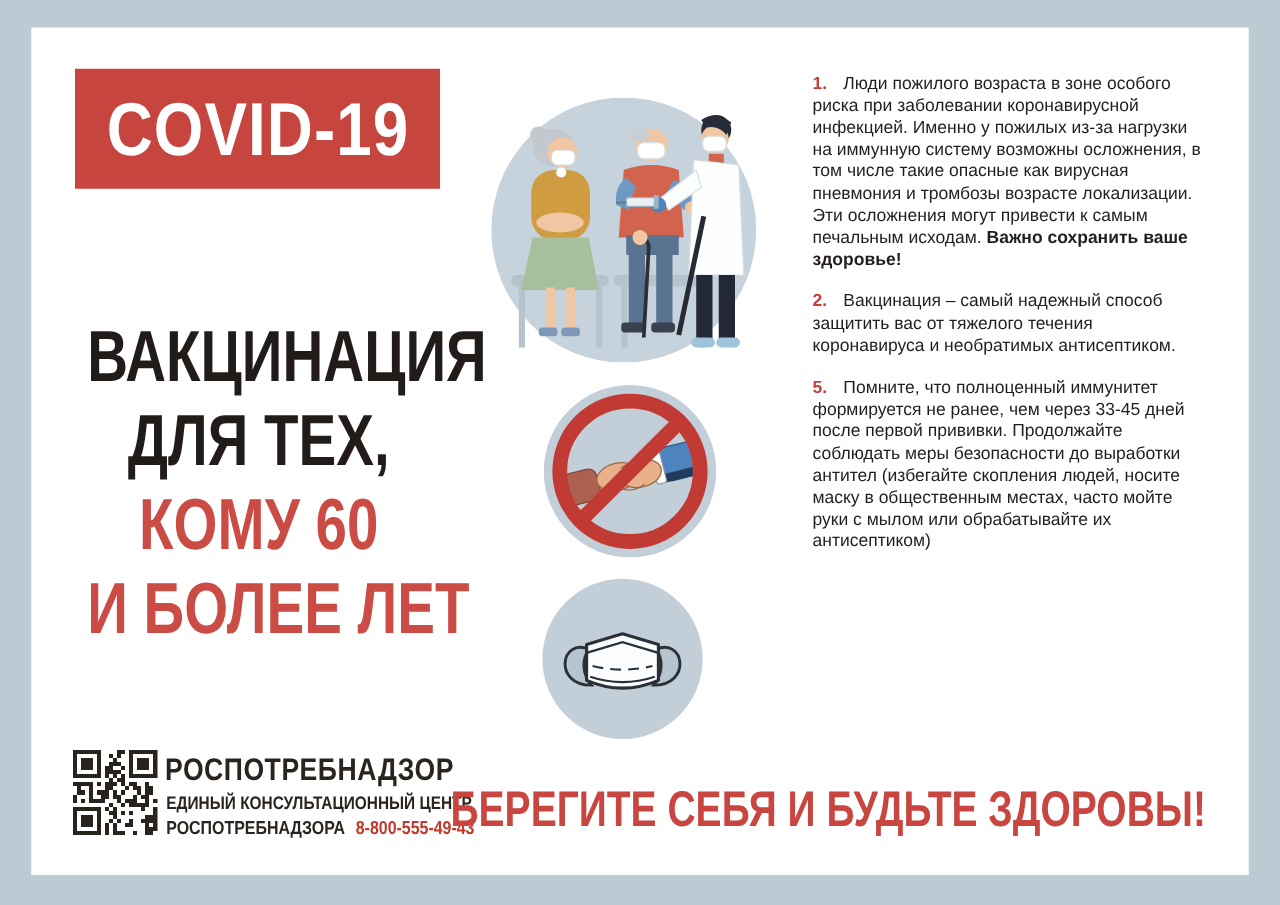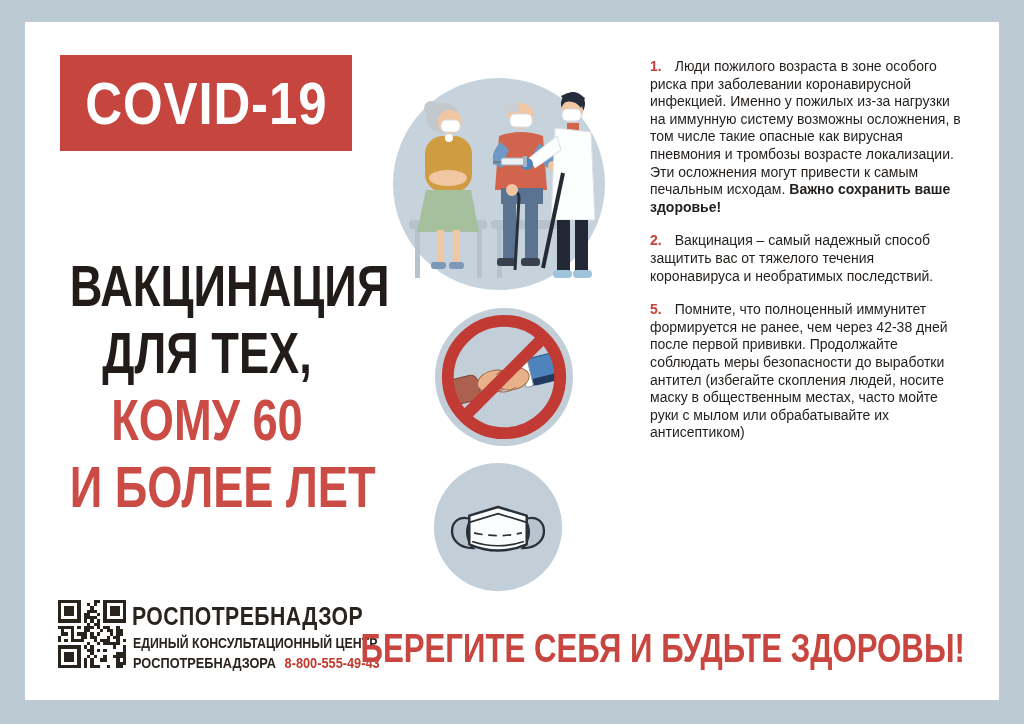--- a/index.html
+++ b/index.html
@@ -314,19 +314,19 @@
       <path d="M98,60 C122,50 128,90 96,90 C104,80 104,68 98,60 Z" fill="#B5C4CE" stroke="#2A3038" stroke-width="2.4"></path>
       <path d="M40,56 L70,47 L100,56 L100,86 Q70,99 40,86 Z" fill="#FCFDFE" stroke="#2A3038" stroke-width="2.6" stroke-linejoin="round"></path>
       <path d="M40,63 L70,54 L100,63" fill="none" stroke="#2A3038" stroke-width="1.8"></path>
       <path d="M45,74 Q70,80 95,74" fill="none" stroke="#2A3038" stroke-width="1.8" stroke-dasharray="9 6"></path>
       <path d="M43,83 Q70,92 97,83" fill="none" stroke="#2A3038" stroke-width="1.8"></path>
     </svg>
   </div>
 
   <div class="list">
     <p><span class="num">1.</span><span>Люди пожилого возраста в зоне особого риска при заболевании коронавирусной инфекцией. Именно у пожилых из-за нагрузки на иммунную систему возможны осложнения, в том числе такие опасные как вирусная пневмония и тромбозы возрасте локализации. Эти осложнения могут привести к самым печальным исходам. </span><b>Важно сохранить ваше здоровье!</b></p>
-    <p><span class="num">2.</span><span>Вакцинация – самый надежный способ защитить вас от тяжелого течения коронавируса и необратимых последствий.</span></p>
-    <p><span class="num">5.</span><span>Помните, что полноценный иммунитет формируется не ранее, чем через 42-38 дней после первой прививки. Продолжайте соблюдать меры безопасности до выработки антител (избегайте скопления людей, носите маску в общественным местах, часто мойте руки с мылом или обрабатывайте их антисептиком)</span></p>
+    <p><span class="num">2.</span><span>Вакцинация – самый надежный способ защитить вас от тяжелого течения коронавируса и необратимых антисептиком.</span></p>
+    <p><span class="num">5.</span><span>Помните, что полноценный иммунитет формируется не ранее, чем через 33-45 дней после первой прививки. Продолжайте соблюдать меры безопасности до выработки антител (избегайте скопления людей, носите маску в общественным местах, часто мойте руки с мылом или обрабатывайте их антисептиком)</span></p>
   </div>
 
   <div class="slogan">БЕРЕГИТЕ СЕБЯ И БУДЬТЕ ЗДОРОВЫ!</div>
 
 </div>
 
 </body></html>

